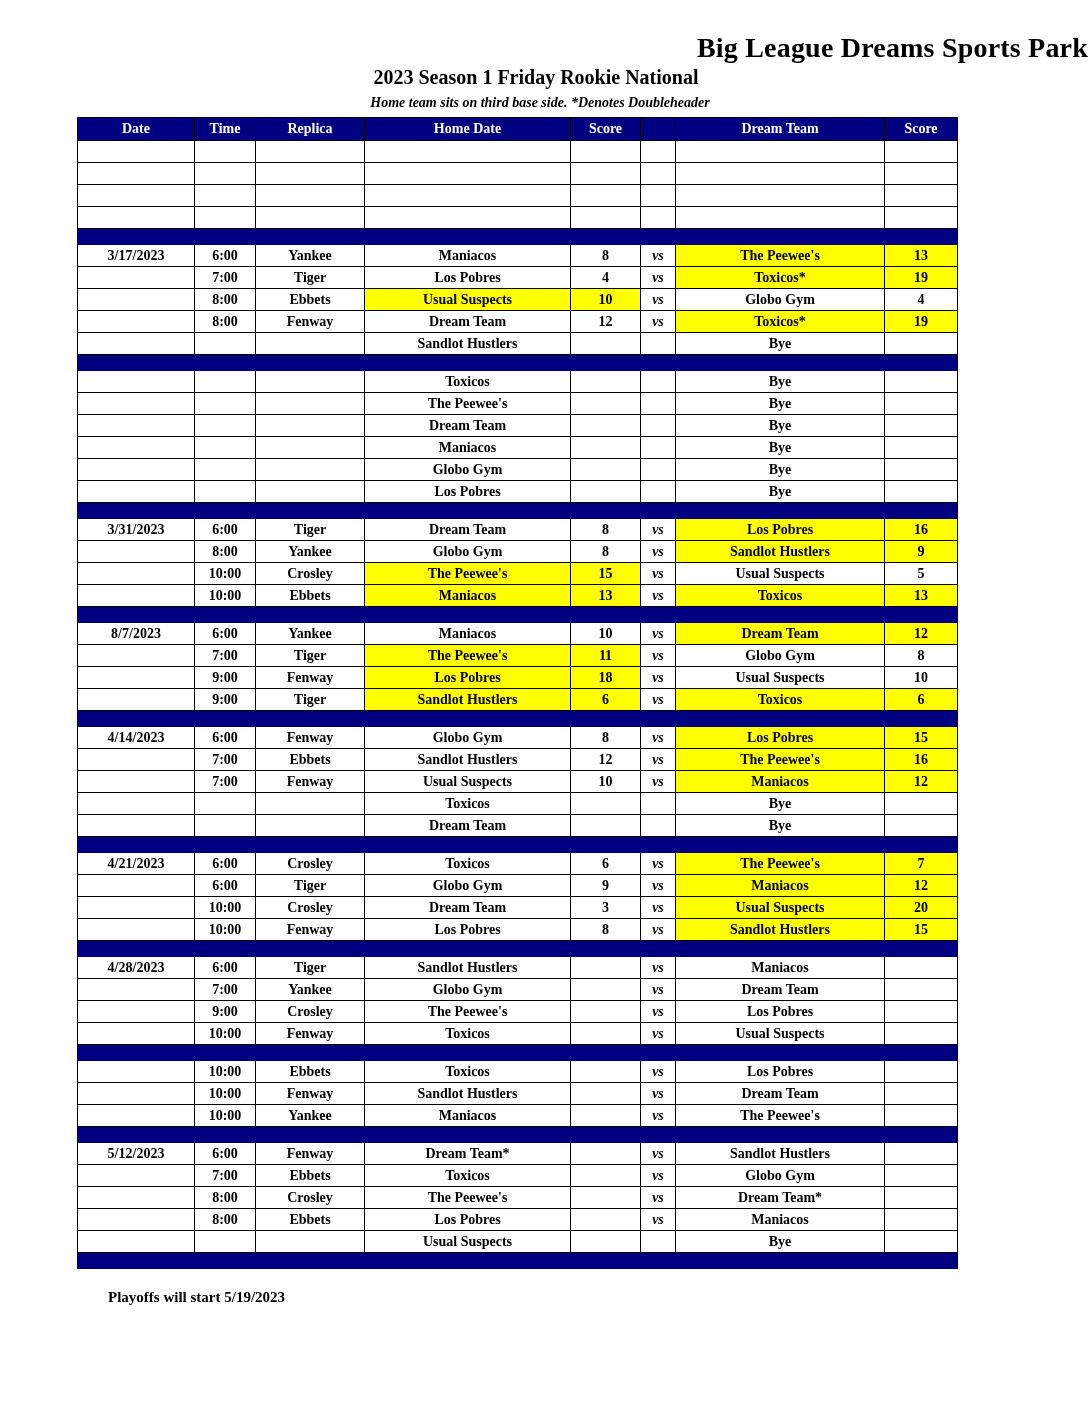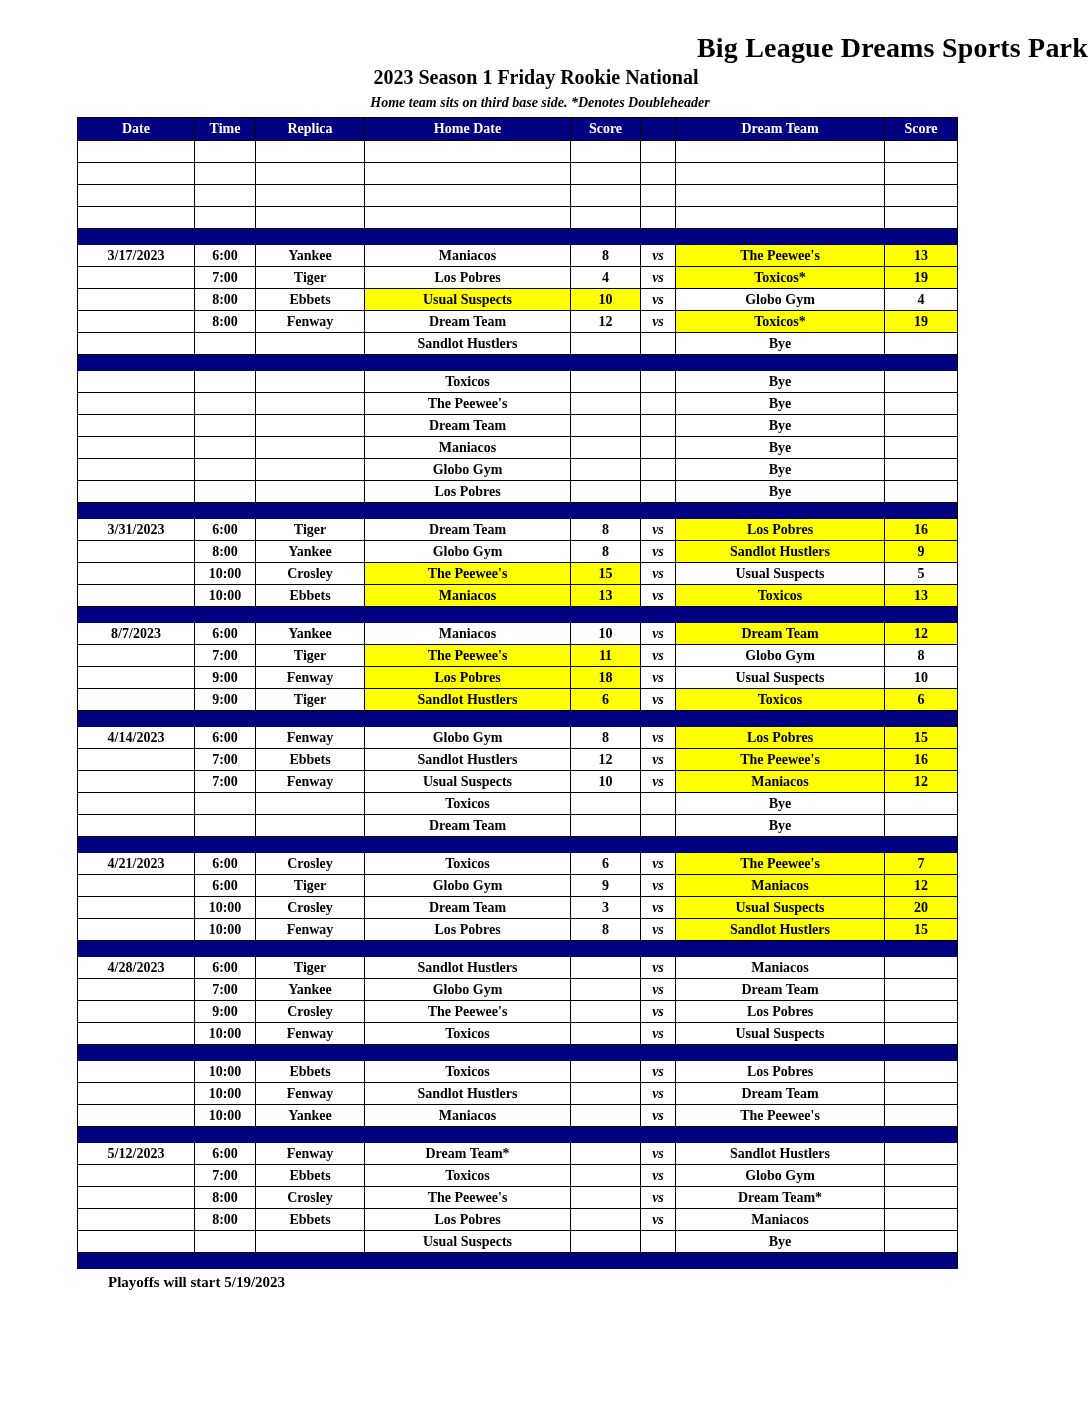--- a/index.html
+++ b/index.html
@@ -71,21 +71,21 @@
     background:var(--navy);
     height:16px;
     border:1px solid var(--navy);
     border-left-color:#000;
     border-right-color:#000;
     padding:0;
   }
   td.vs { font-style:italic; }
   td.hl { background:var(--hl); }
   .footer {
-    margin:5px 0 0 108px;
+    margin:20px 0 0 108px;
     font-size:15px;
     font-weight:bold;
   }
 </style>
 </head>
 <body>
 
 <div class="page">
   <h1 class="title">Big League Dreams Sports Park</h1>
   <h2 class="subtitle">2023 Season 1 Friday Rookie National</h2>

